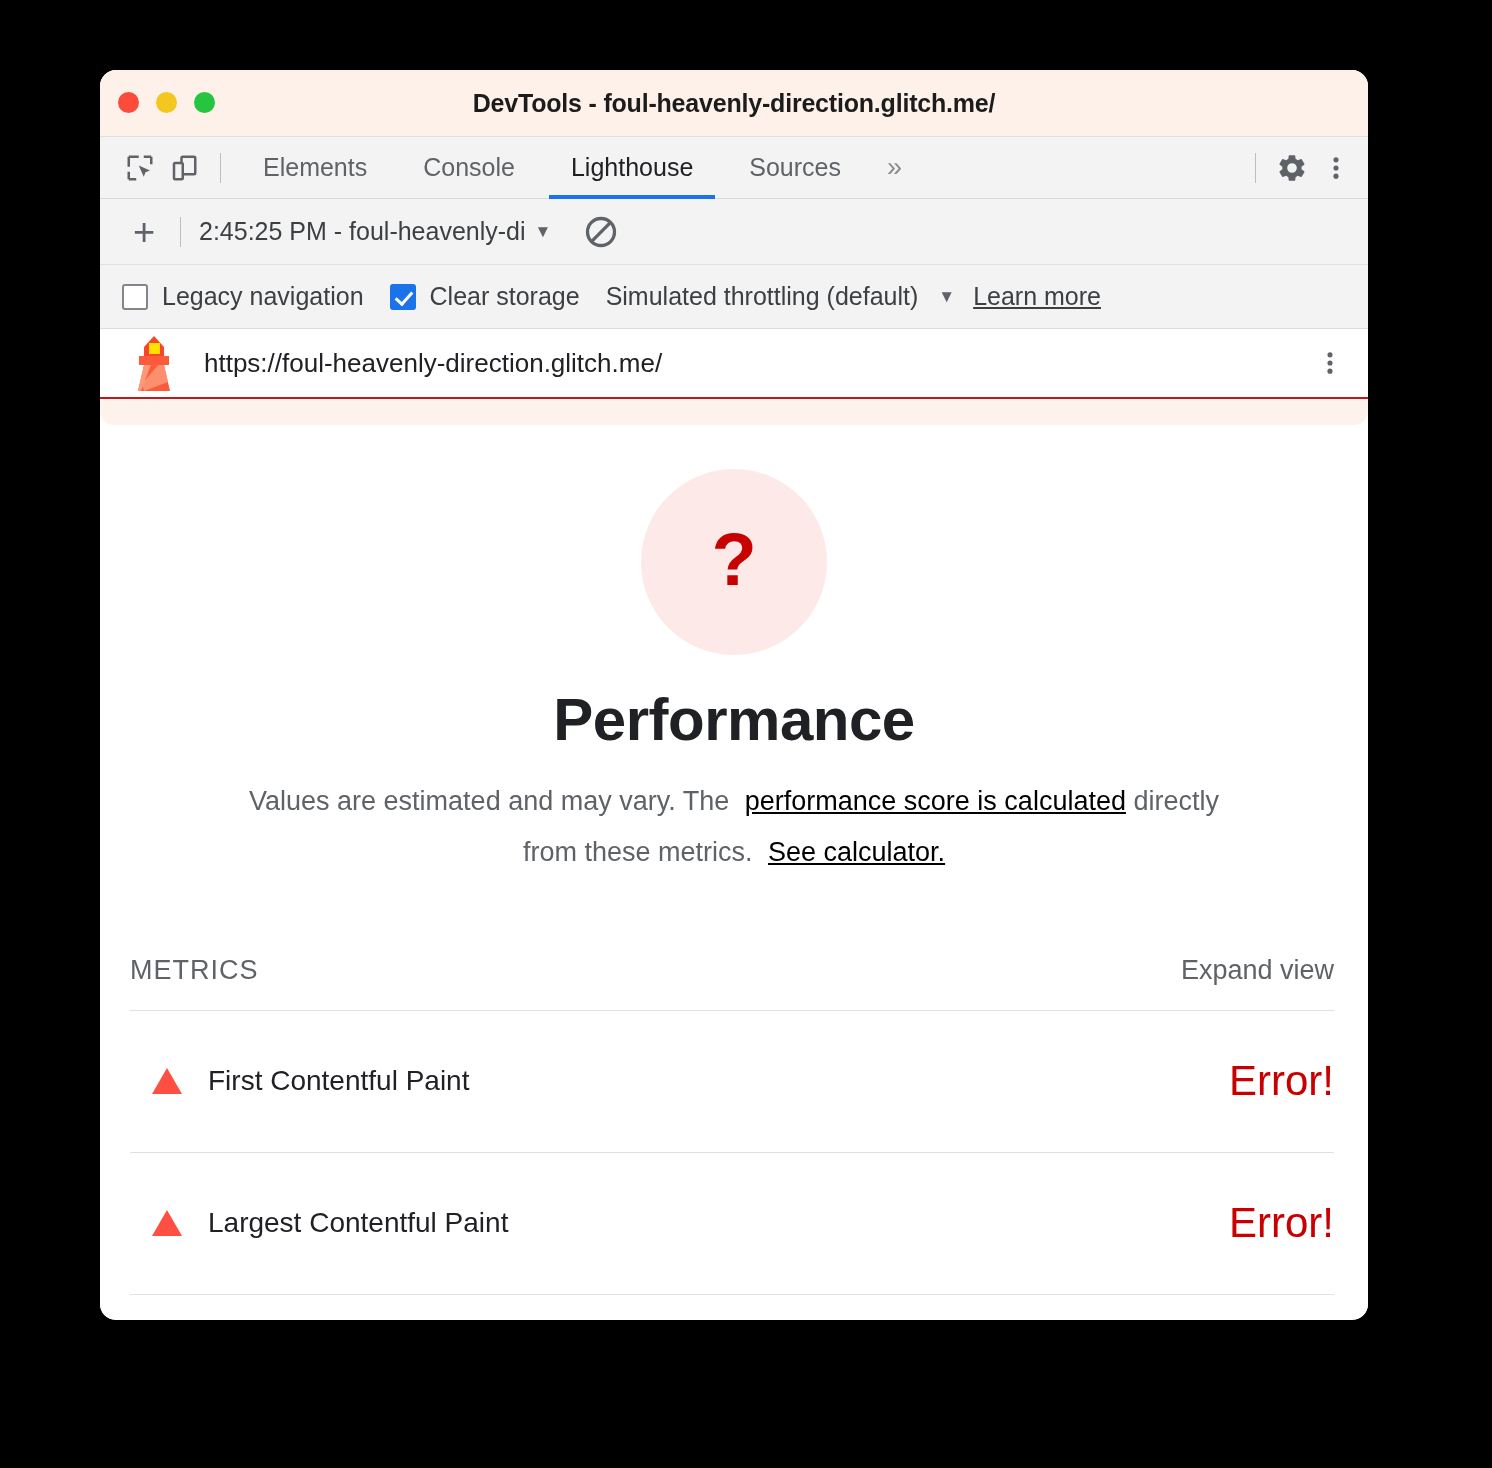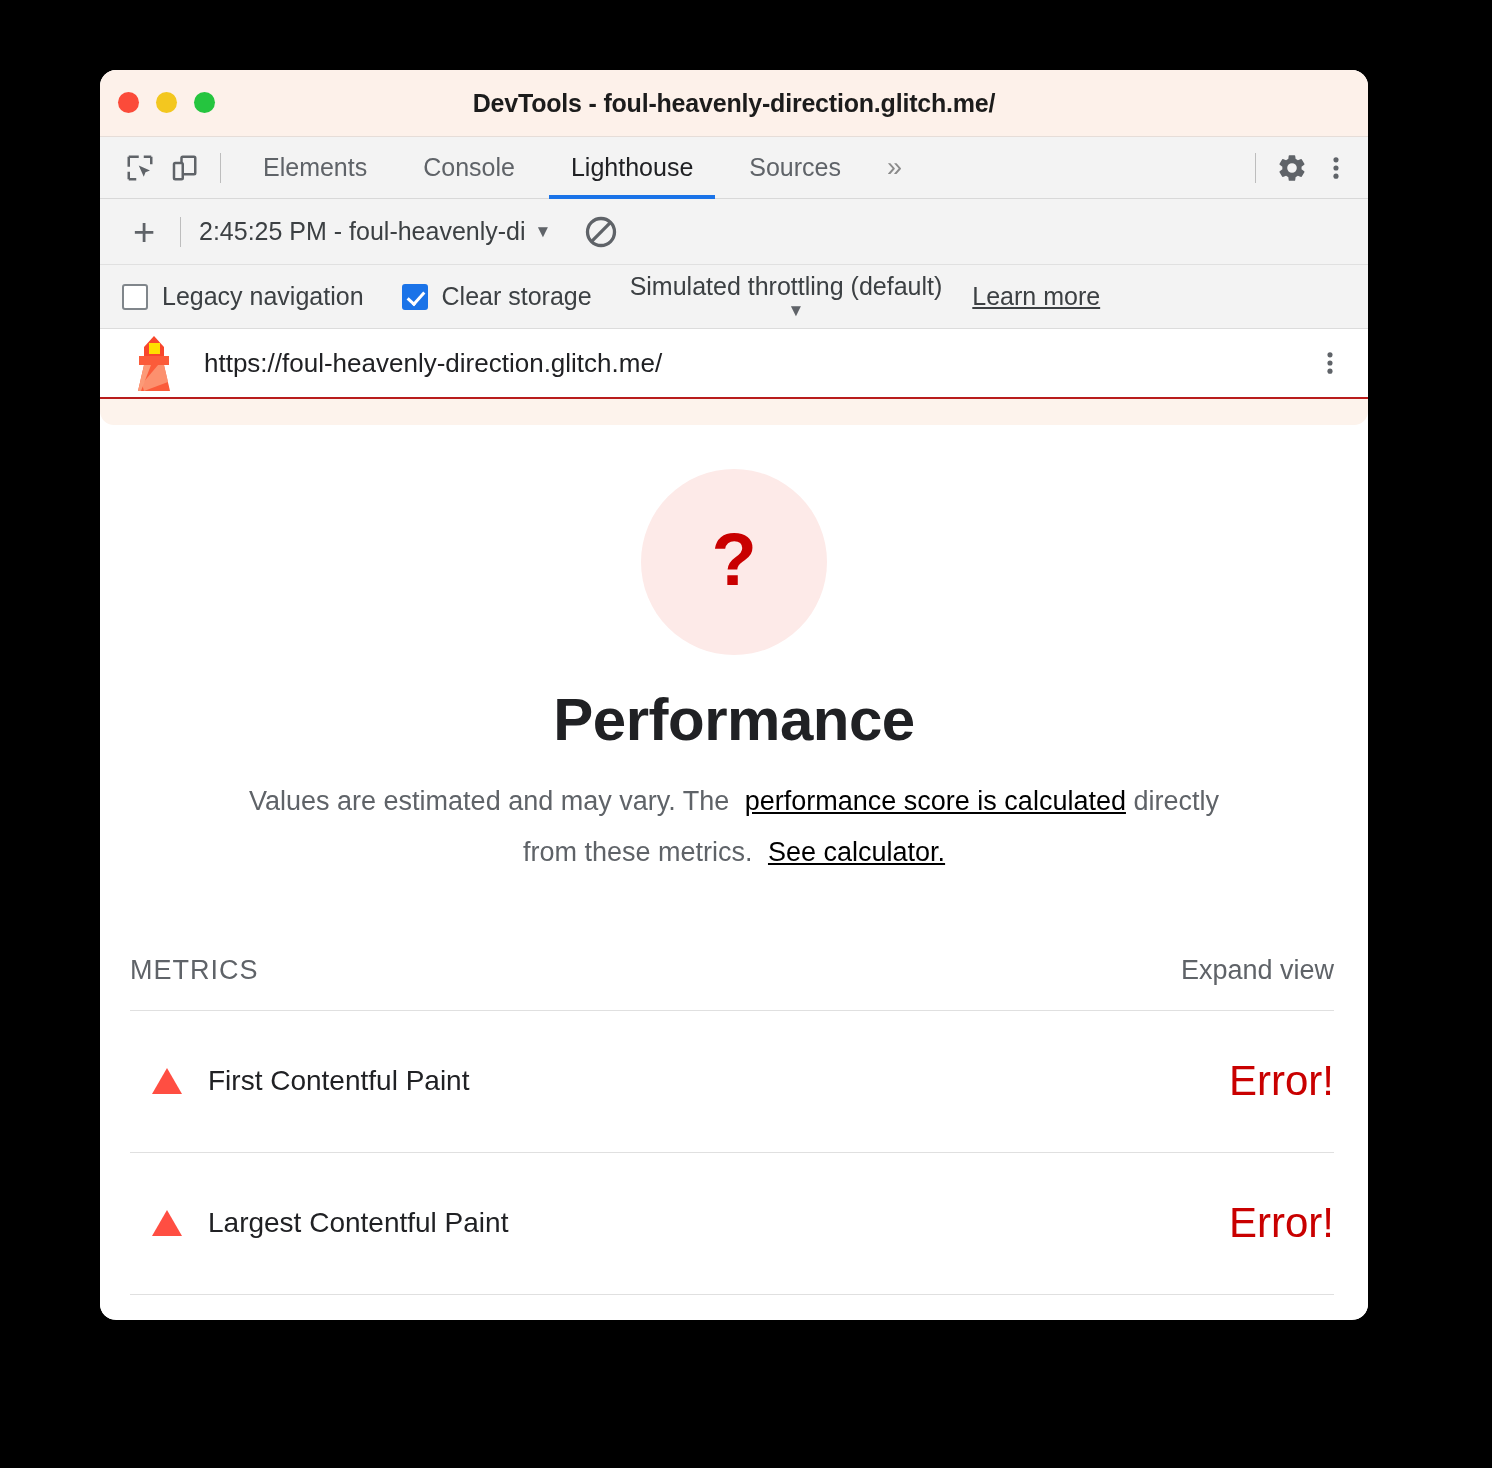--- a/index.html
+++ b/index.html
@@ -156,21 +156,21 @@
 
   
   .lh-options {
     height: 64px;
     background: #f3f3f3;
     border-bottom: 1px solid #dcdcdc;
     display: flex;
     align-items: center;
     padding-left: 22px;
     box-sizing: border-box;
-    gap: 12px;
+    gap: 0;
   }
   .opt {
     display: flex;
     align-items: center;
     margin-right: 26px;
     font-size: 25px;
     color: #3c4043;
     white-space: nowrap;
   }
   .cbox {
@@ -189,21 +189,21 @@
   }
   .cbox.checked::after {
     content: "";
     position: absolute;
     left: 7px; top: 2px;
     width: 7px; height: 14px;
     border: solid #fff;
     border-width: 0 3px 3px 0;
     transform: rotate(42deg);
   }
-  .throttle-wrap { display: flex; align-items: center; margin-right: 18px; flex-direction: column; }
+  .throttle-wrap { display: flex; align-items: center; margin-right: 18px; }
   .learn-more {
     font-size: 25px;
     color: #3c4043;
     text-decoration: underline;
     white-space: nowrap;
   }
 
   
   .lh-header {
     height: 70px;

